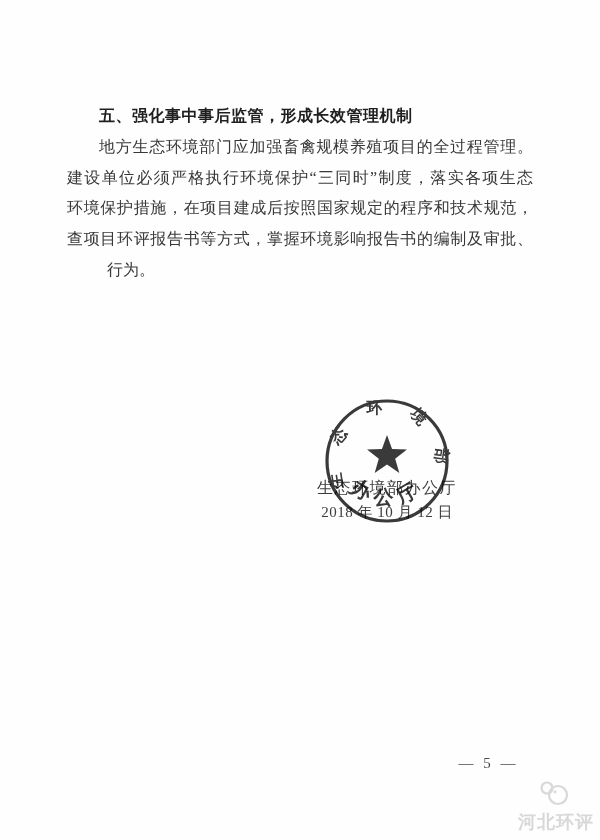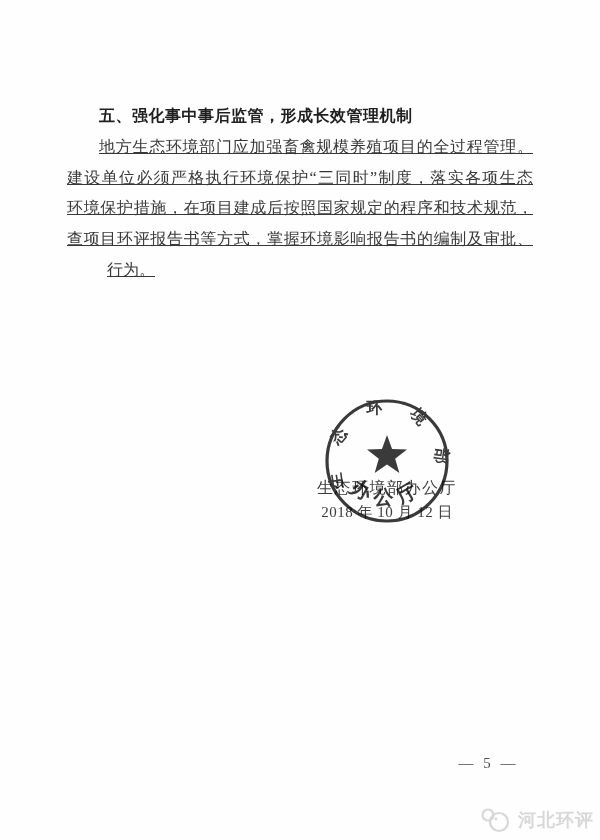--- a/index.html
+++ b/index.html
@@ -22,21 +22,20 @@
     font-weight:bold;
     color:#1f1f1f;
     padding-left:2em;
     letter-spacing:0.5px;
     white-space:nowrap;
   }
   .para-line{
     text-align:justify;
     text-align-last:justify;
     white-space:nowrap;
-    text-decoration:underline;
   }
   .para-line.first{ text-indent:2em; }
   .para-line.last{ text-align-last:left;margin-left:40px; }
   .issuer-line,.date-line{
     position:absolute;
     left:287px;width:200px;
     text-align:center;
     color:#3c3c3c;
     white-space:nowrap;
   }
@@ -59,20 +58,21 @@
     font-size:15px;
     color:#474747;
     word-spacing:6px;
     white-space:nowrap;
   }
   .watermark{
     position:absolute;
     right:6px;bottom:6px;
     display:flex;align-items:center;gap:3px;
     color:#d8d8d8;
+    flex-direction:column;
   }
   .watermark-text{
     font-family:"Liberation Sans","DejaVu Sans",sans-serif;
     font-size:18px;
     font-weight:bold;
     letter-spacing:1px;
     white-space:nowrap;
   }
 </style>
 </head>

